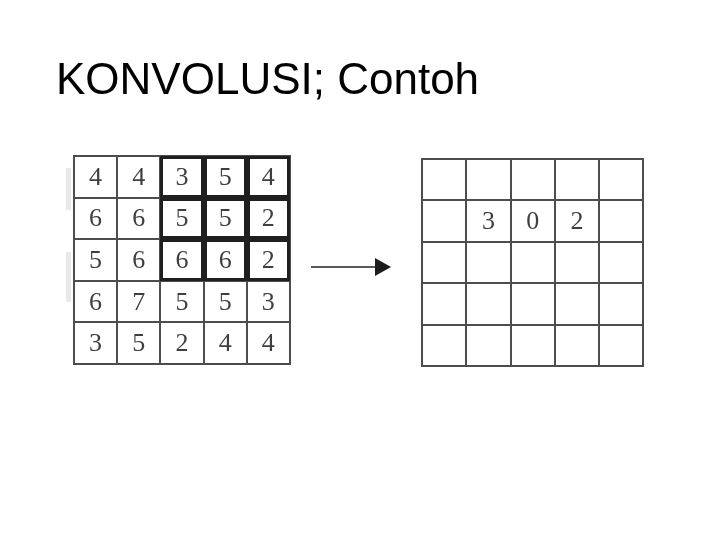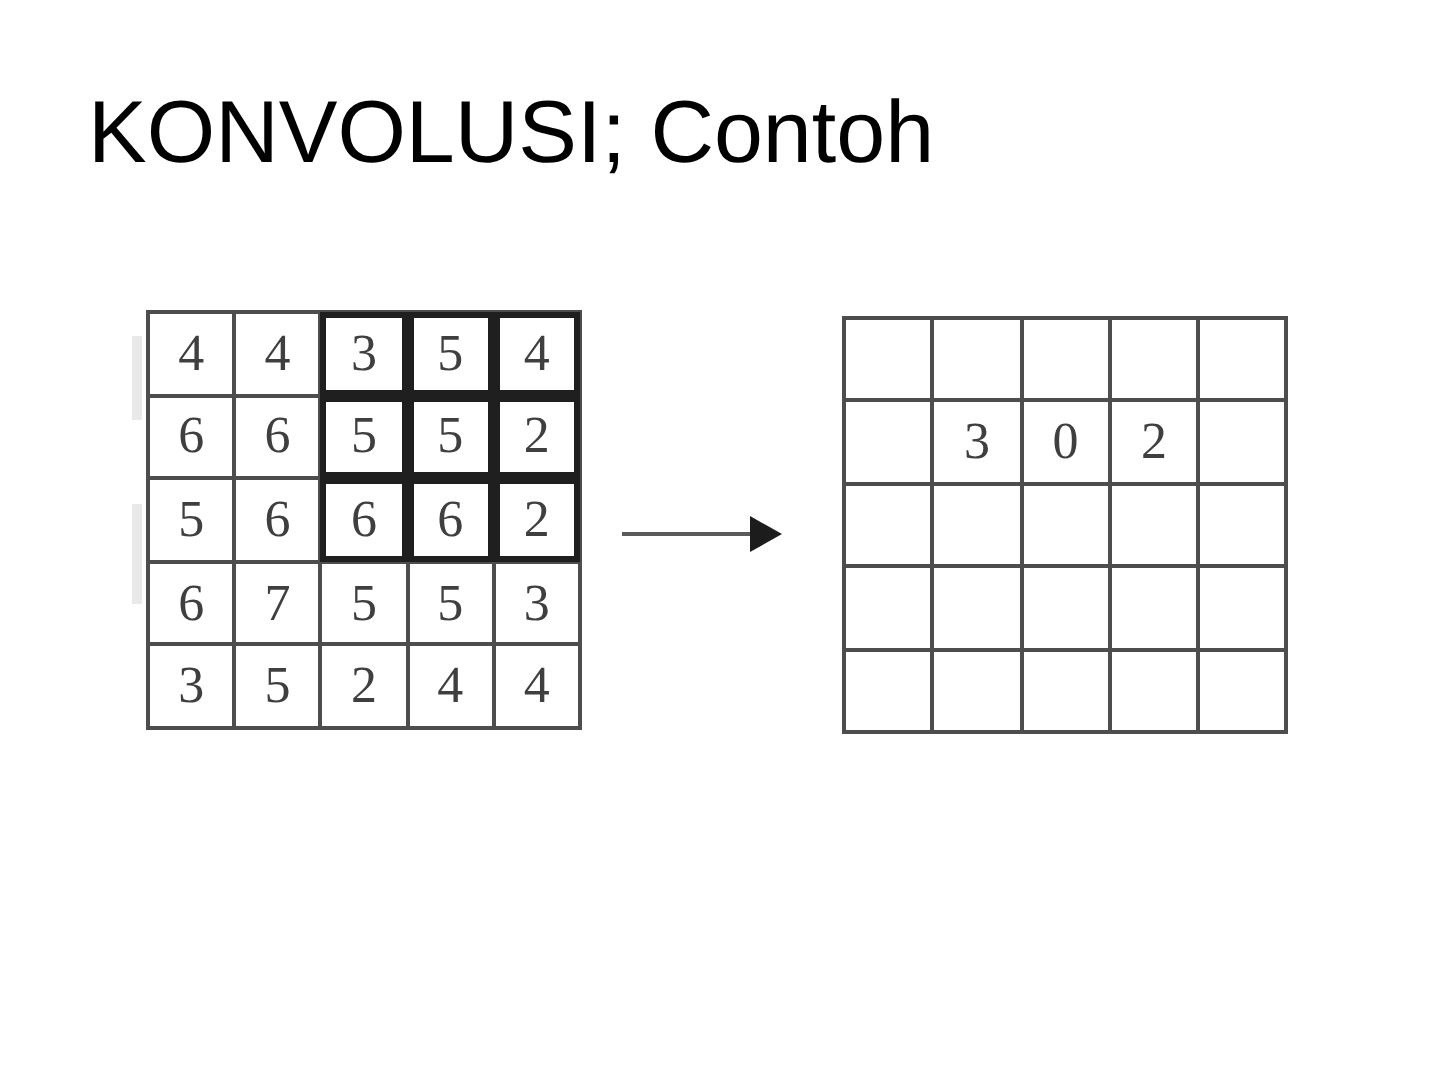--- a/index.html
+++ b/index.html
@@ -8,21 +8,21 @@
     position: relative;
     width: 720px;
     height: 540px;
     background: var(--background, #ffffff);
     font-family: "Liberation Sans", sans-serif;
   }
   .title {
     position: absolute;
     left: 44px;
     top: 41px;
-    margin: 0;
+    margin: 12px;
     font-size: 44px;
     font-weight: 400;
     line-height: 1.2;
     letter-spacing: 0px;
     color: var(--title-text, #000);
     white-space: nowrap;
   }
   .grid {
     position: absolute;
     display: grid;

